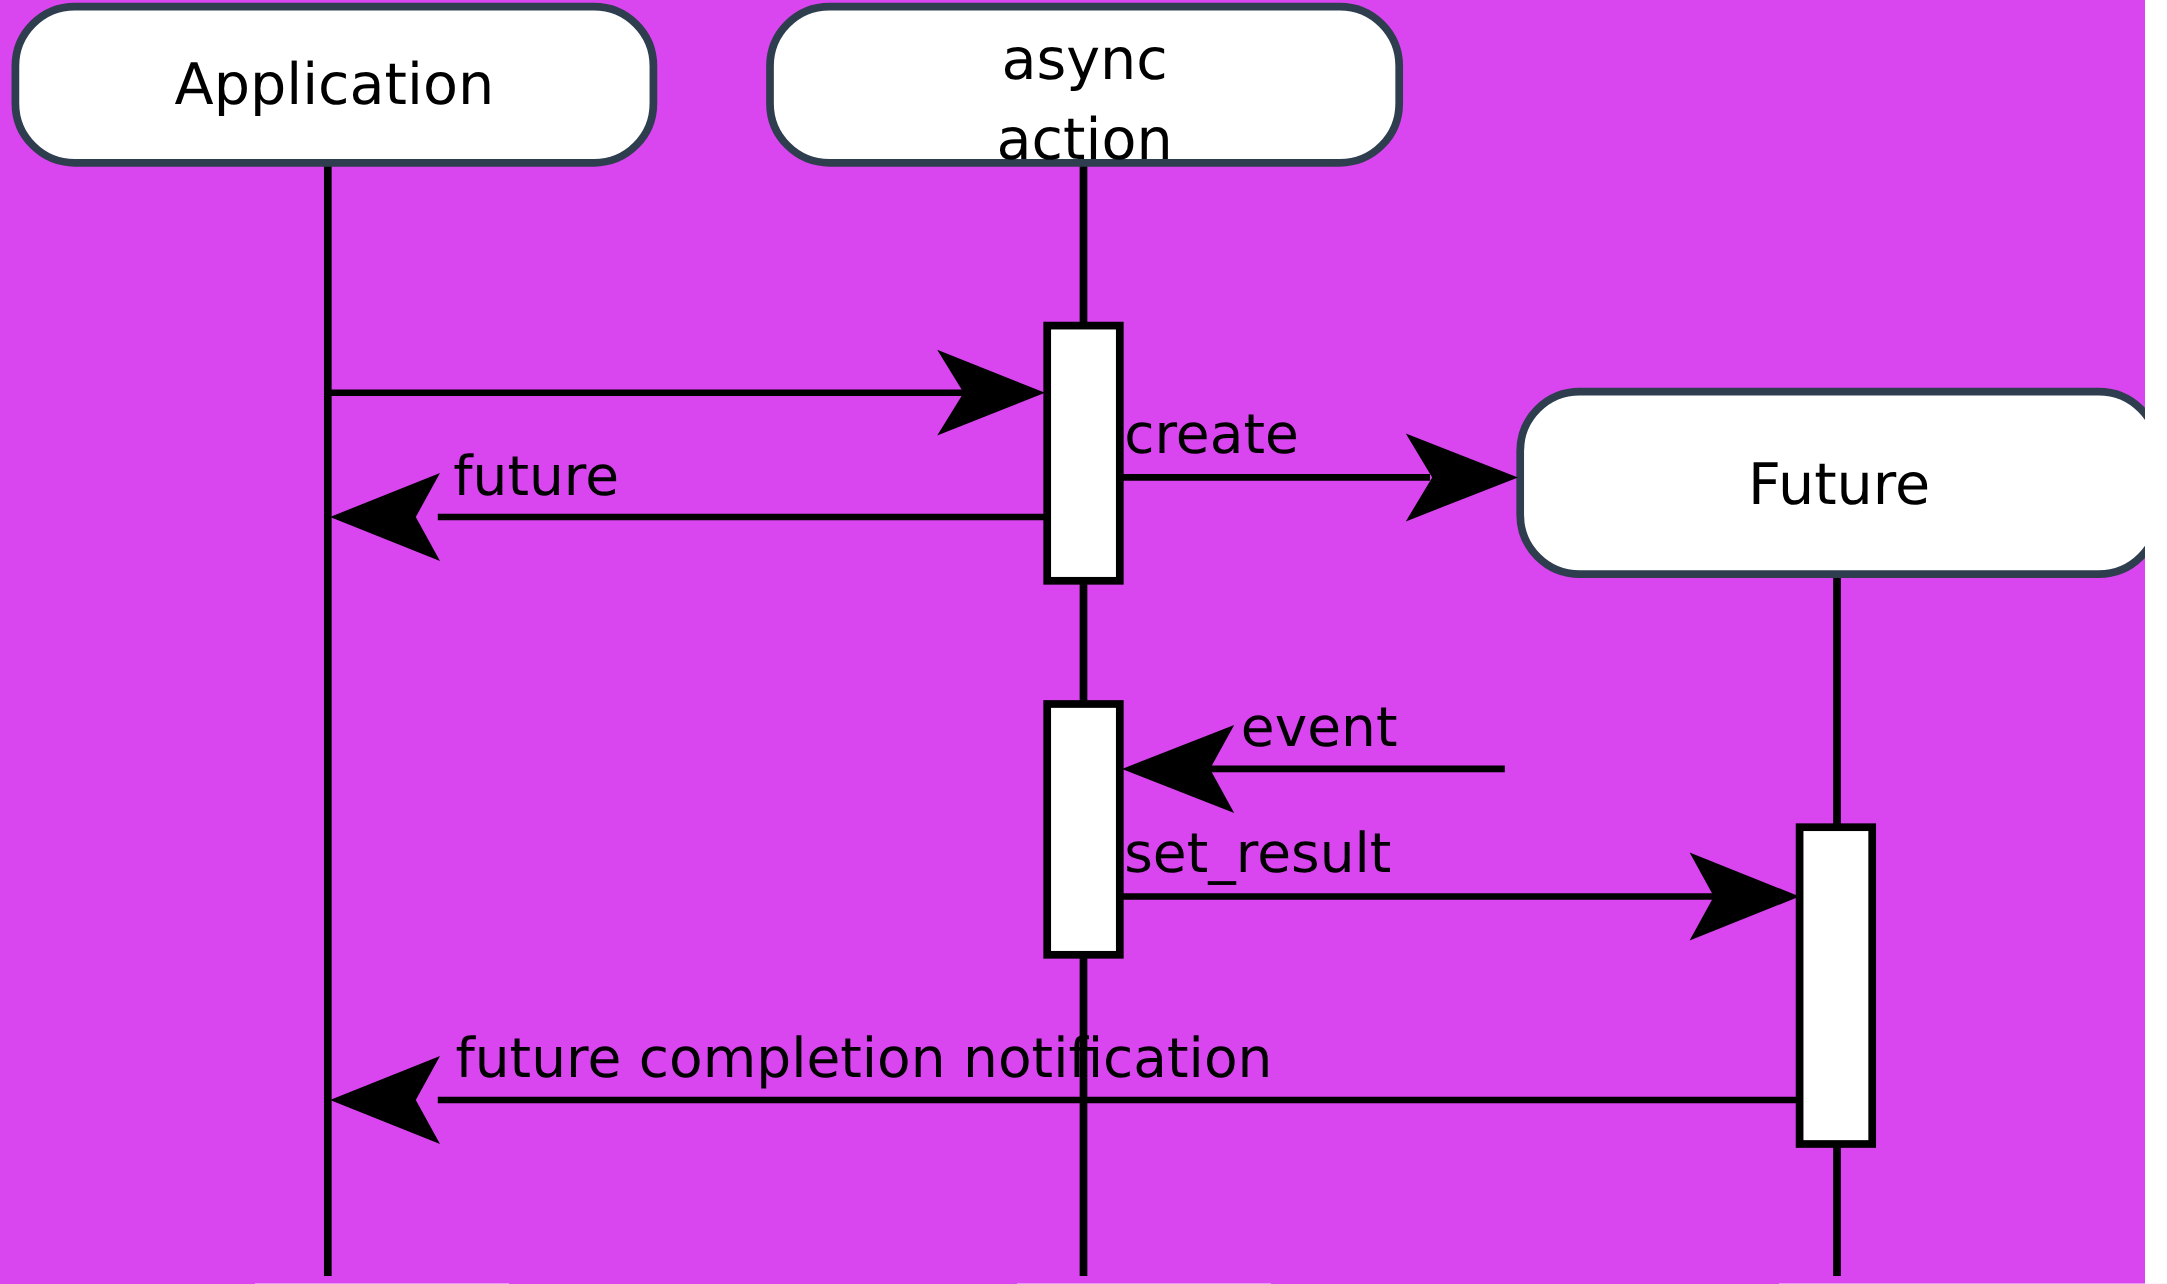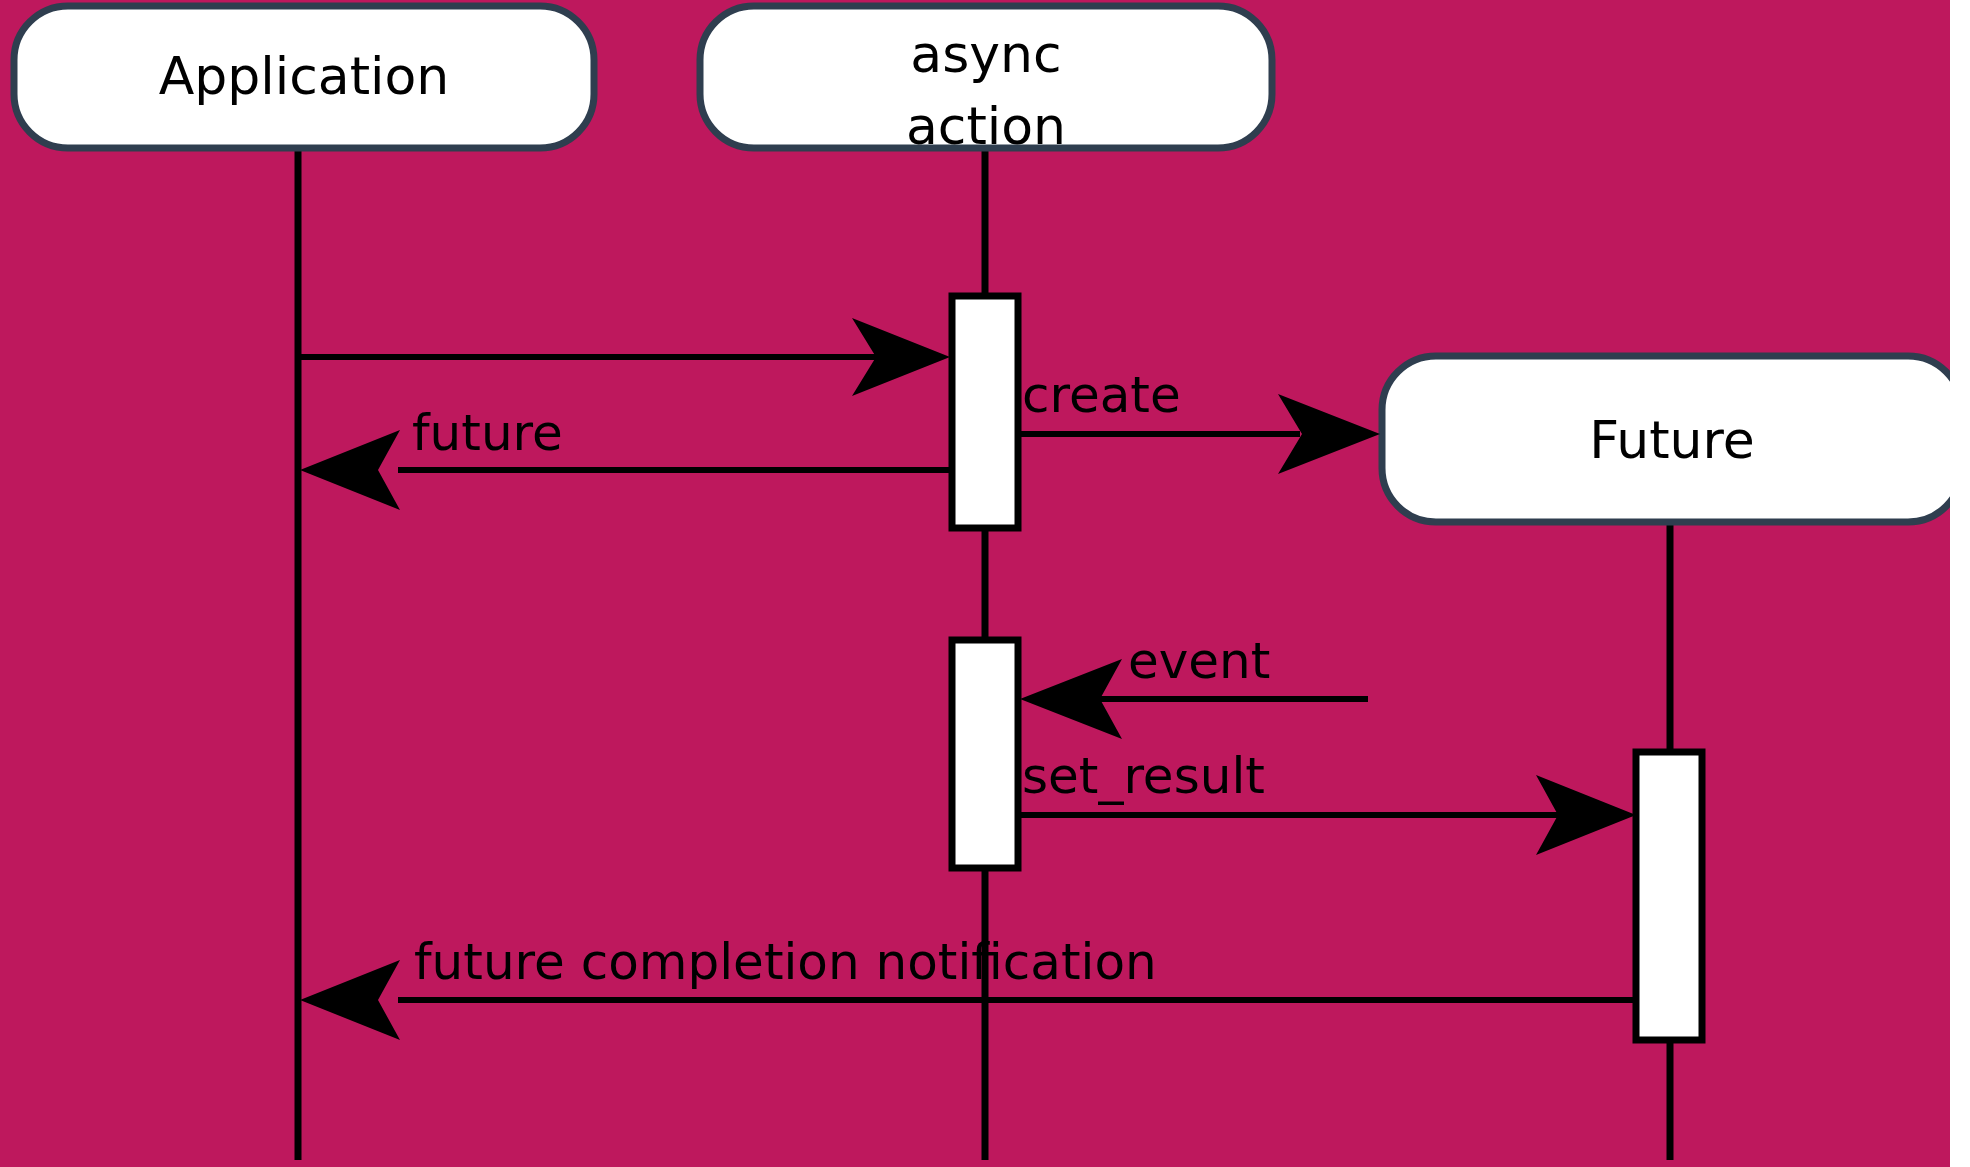--- a/index.html
+++ b/index.html
@@ -7,21 +7,21 @@
     padding: 0;
     background: #ffffff;
   }
   body {
     font-family: "DejaVu Sans", sans-serif;
   }
   #diagram-root {
     position: relative;
     width: 1950px;
     height: 1167px;
-    background: #be185d;
+    background: #d946ef;
     overflow: hidden;
   }
   svg#seq-svg {
     position: absolute;
     top: 0;
     left: 0;
     width: 1970px;
     height: 1167px;
     display: block;
   }

